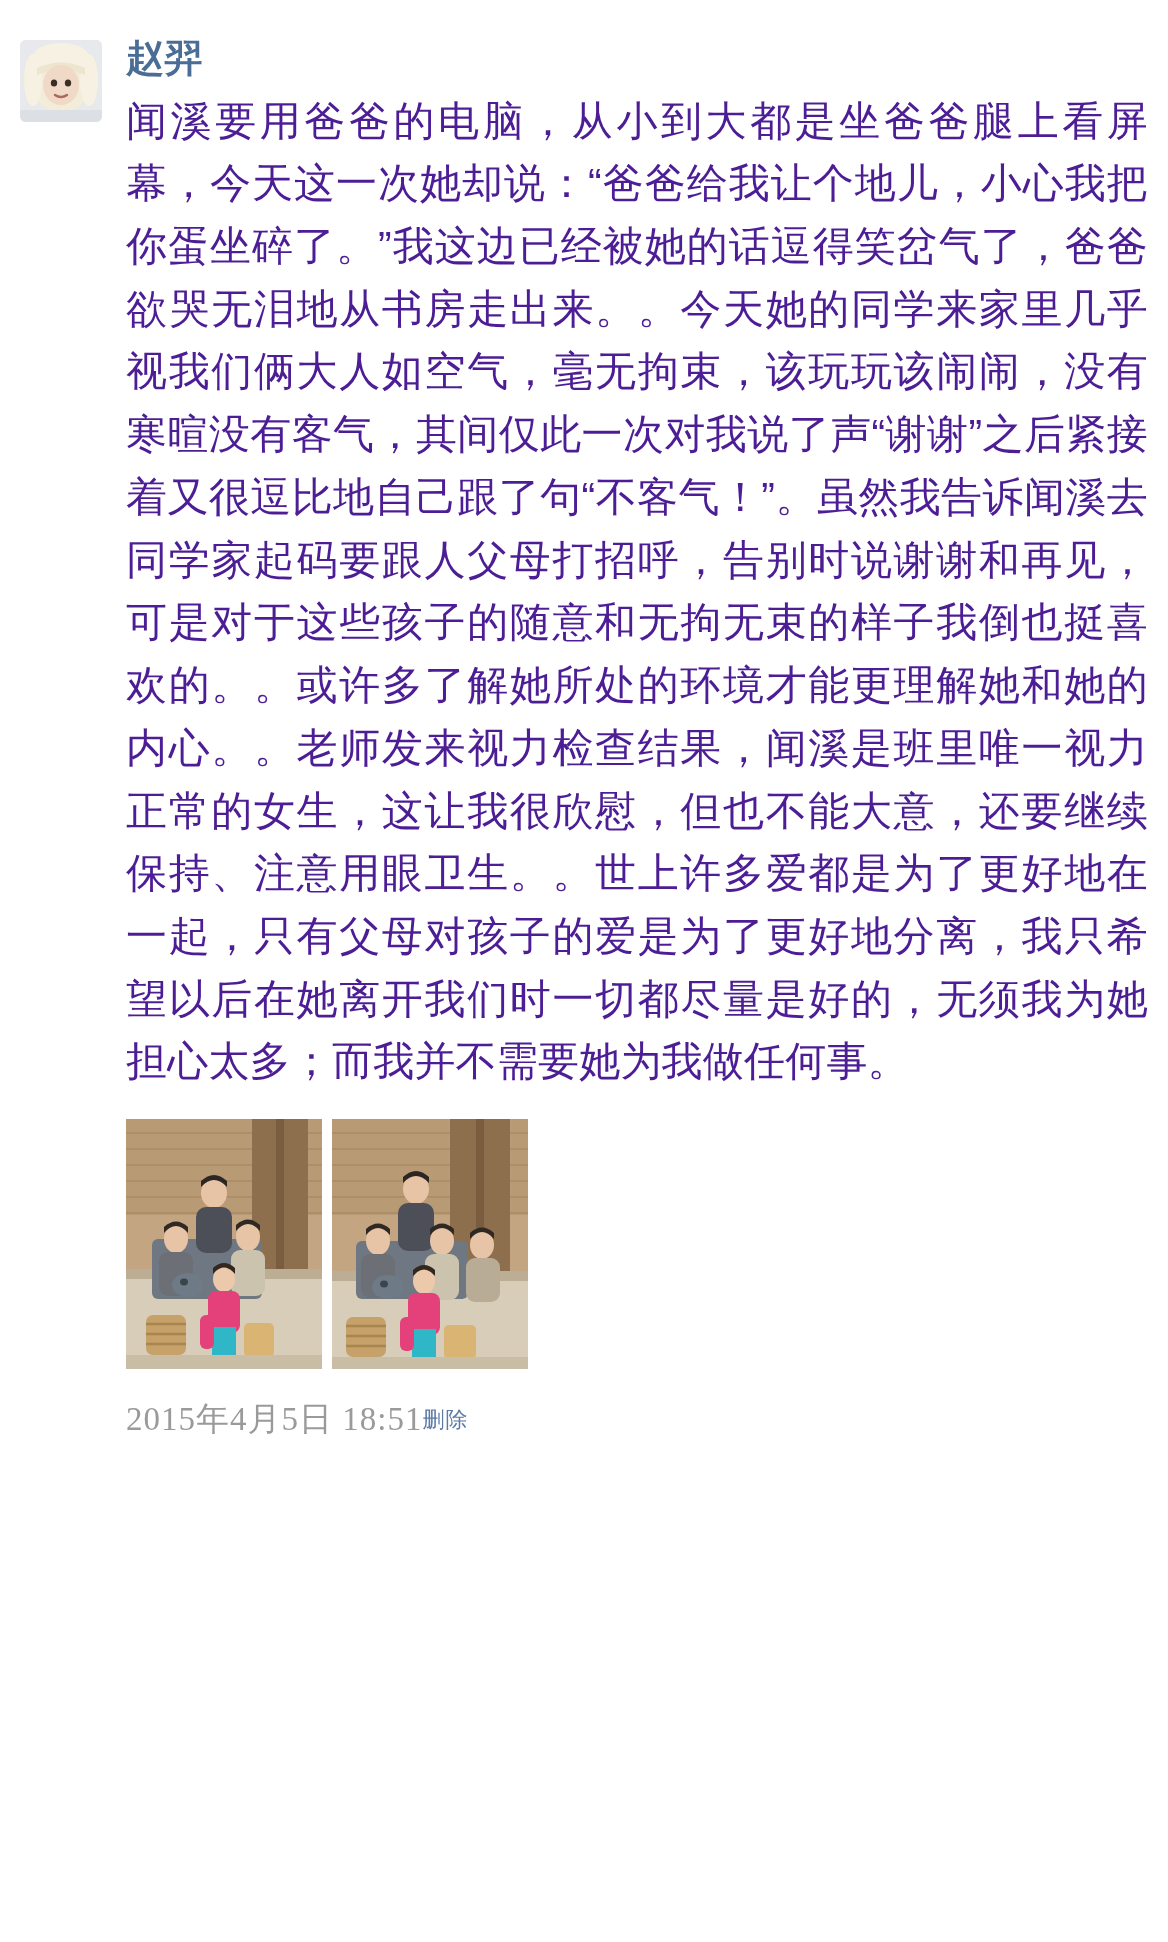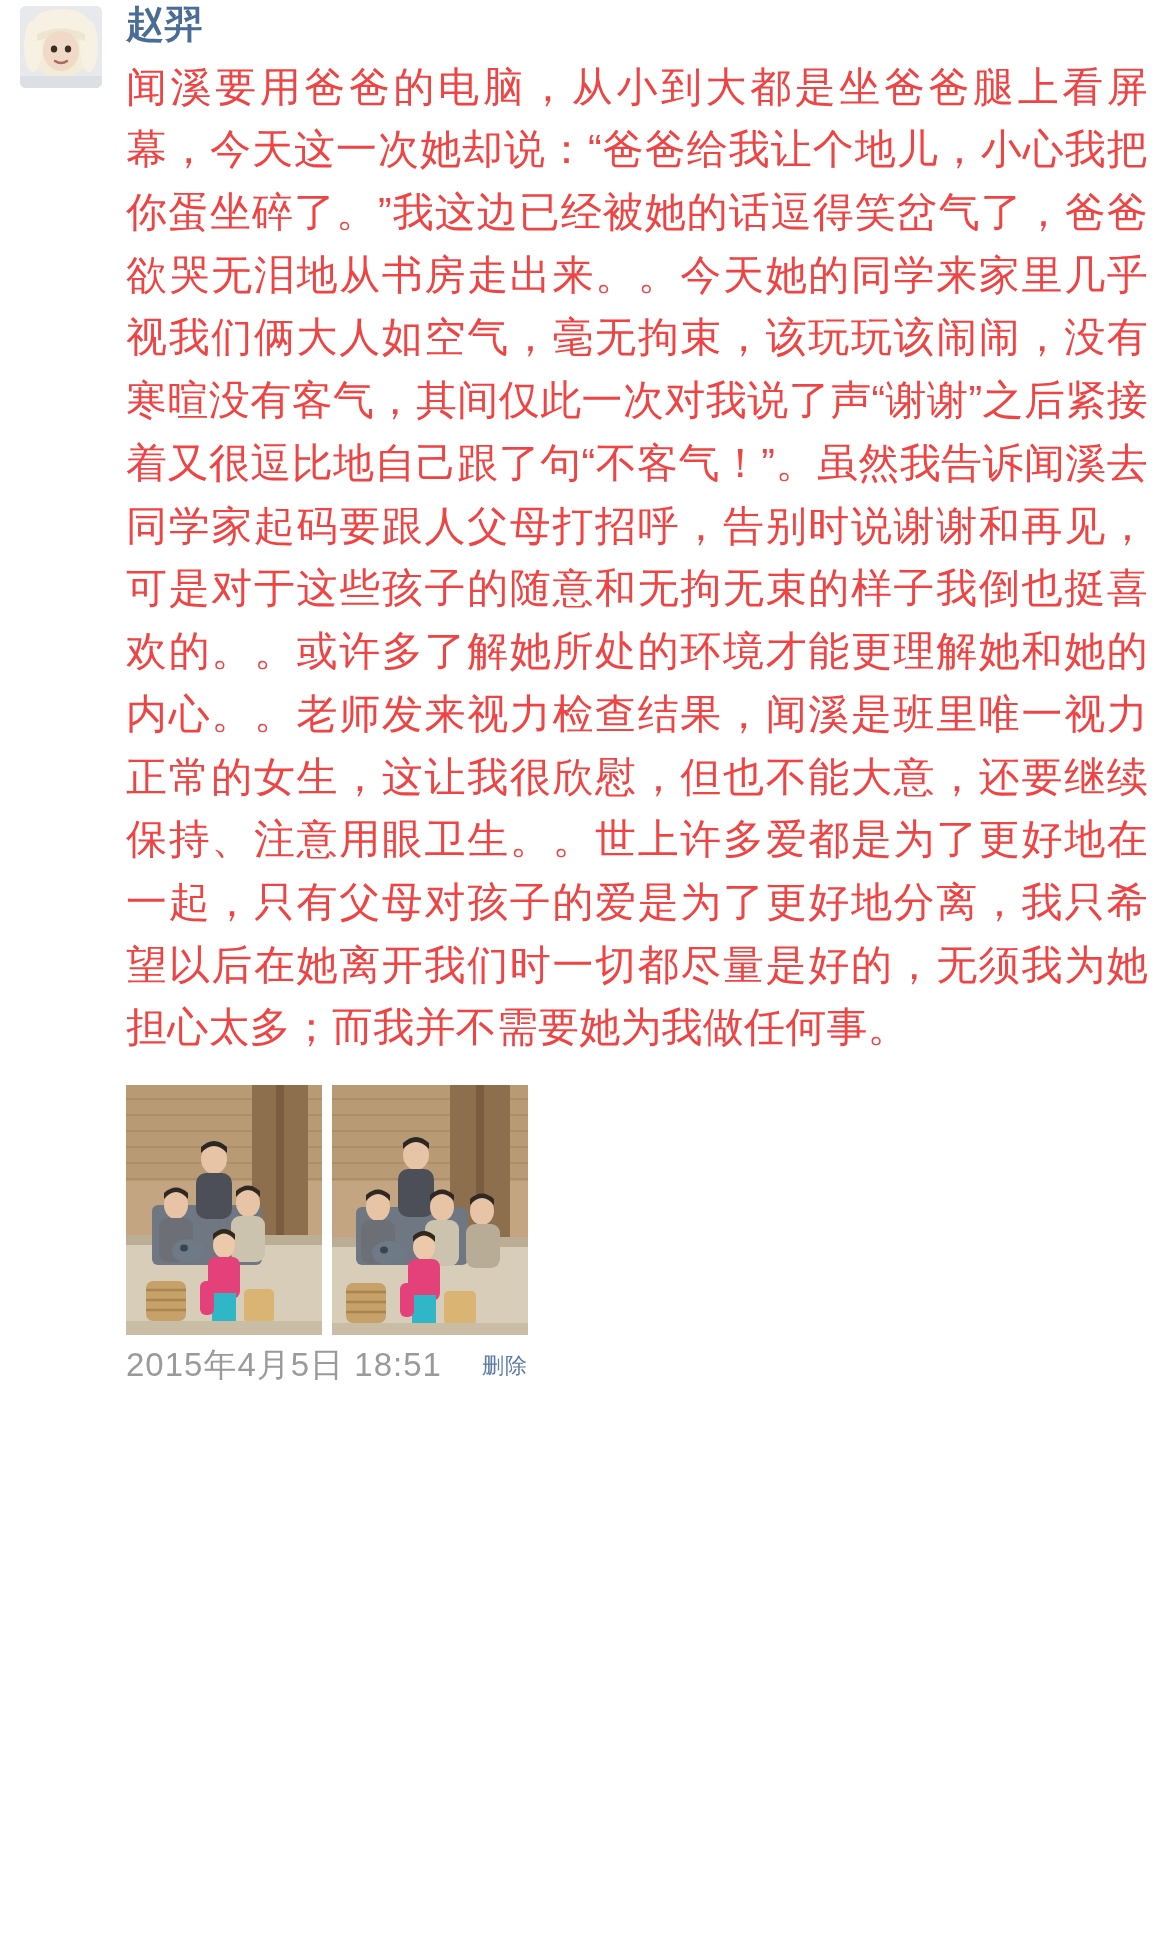--- a/index.html
+++ b/index.html
@@ -12,21 +12,21 @@
     height: 1942px;
     font-family: "Liberation Sans", sans-serif;
     -webkit-font-smoothing: antialiased;
   }
   .moment {
     position: relative;
     width: 1168px;
     height: 1588px;
     background: #ffffff;
     box-sizing: border-box;
-    padding: 2px 20px 0 20px;
+    padding: 36px 20px 0 20px;
     border-radius: 29px;
   }
   .post {
     display: flex;
     align-items: flex-start;
   }
   .avatar {
     width: 82px;
     height: 82px;
     flex: 0 0 82px;
@@ -44,21 +44,21 @@
   }
   .author {
     color: #4a6d96;
     font-size: 38px;
     font-weight: 700;
     line-height: 1.2;
     letter-spacing: 0.5px;
     margin: 0 0 8px 0;
   }
   .content {
-    color: #ef4444;
+    color: #4c1d95;
     font-size: 41px;
     line-height: 1.53;
     letter-spacing: 0.2px;
     text-align: justify;
     word-break: break-all;
     margin: 0;
   }
   .gallery {
     margin-top: 26px;
     display: flex;
@@ -67,24 +67,24 @@
   .photo {
     width: 196px;
     height: 250px;
     overflow: hidden;
     position: relative;
     background: #b39a7c;
     border: 0;
   }
   .photo svg { display: block; }
   .meta {
-    margin-top: 8px;
+    margin-top: 28px;
     display: flex;
     align-items: center;
-    gap: 40px;
+    font-family: Liberation Serif, serif;
   }
   .timestamp {
     color: #9a9a9a;
     font-size: 33px;
     letter-spacing: 1px;
   }
   .delete-link {
     color: #5b7ba5;
     font-size: 22px;
     letter-spacing: 1px;

